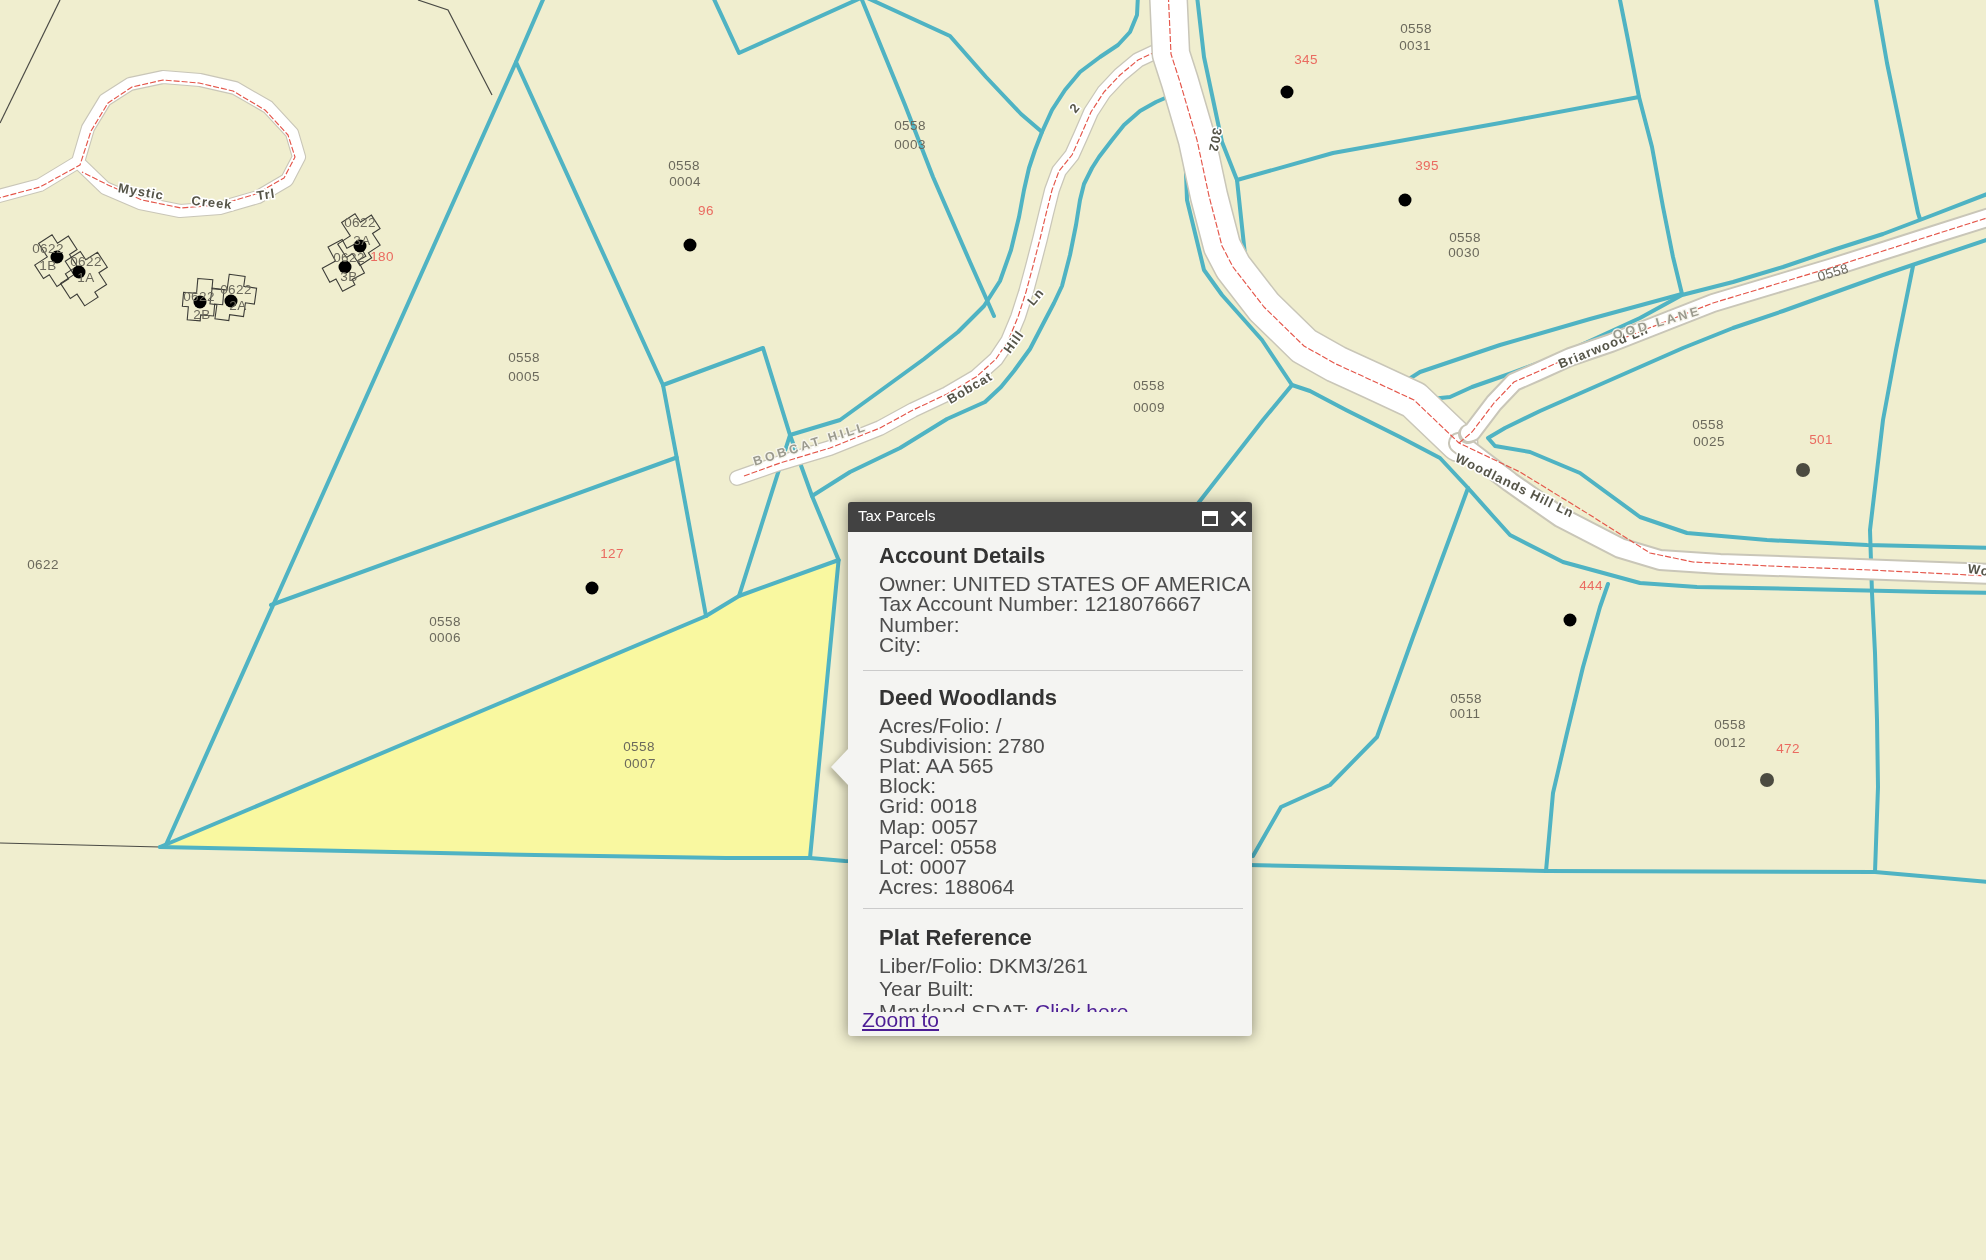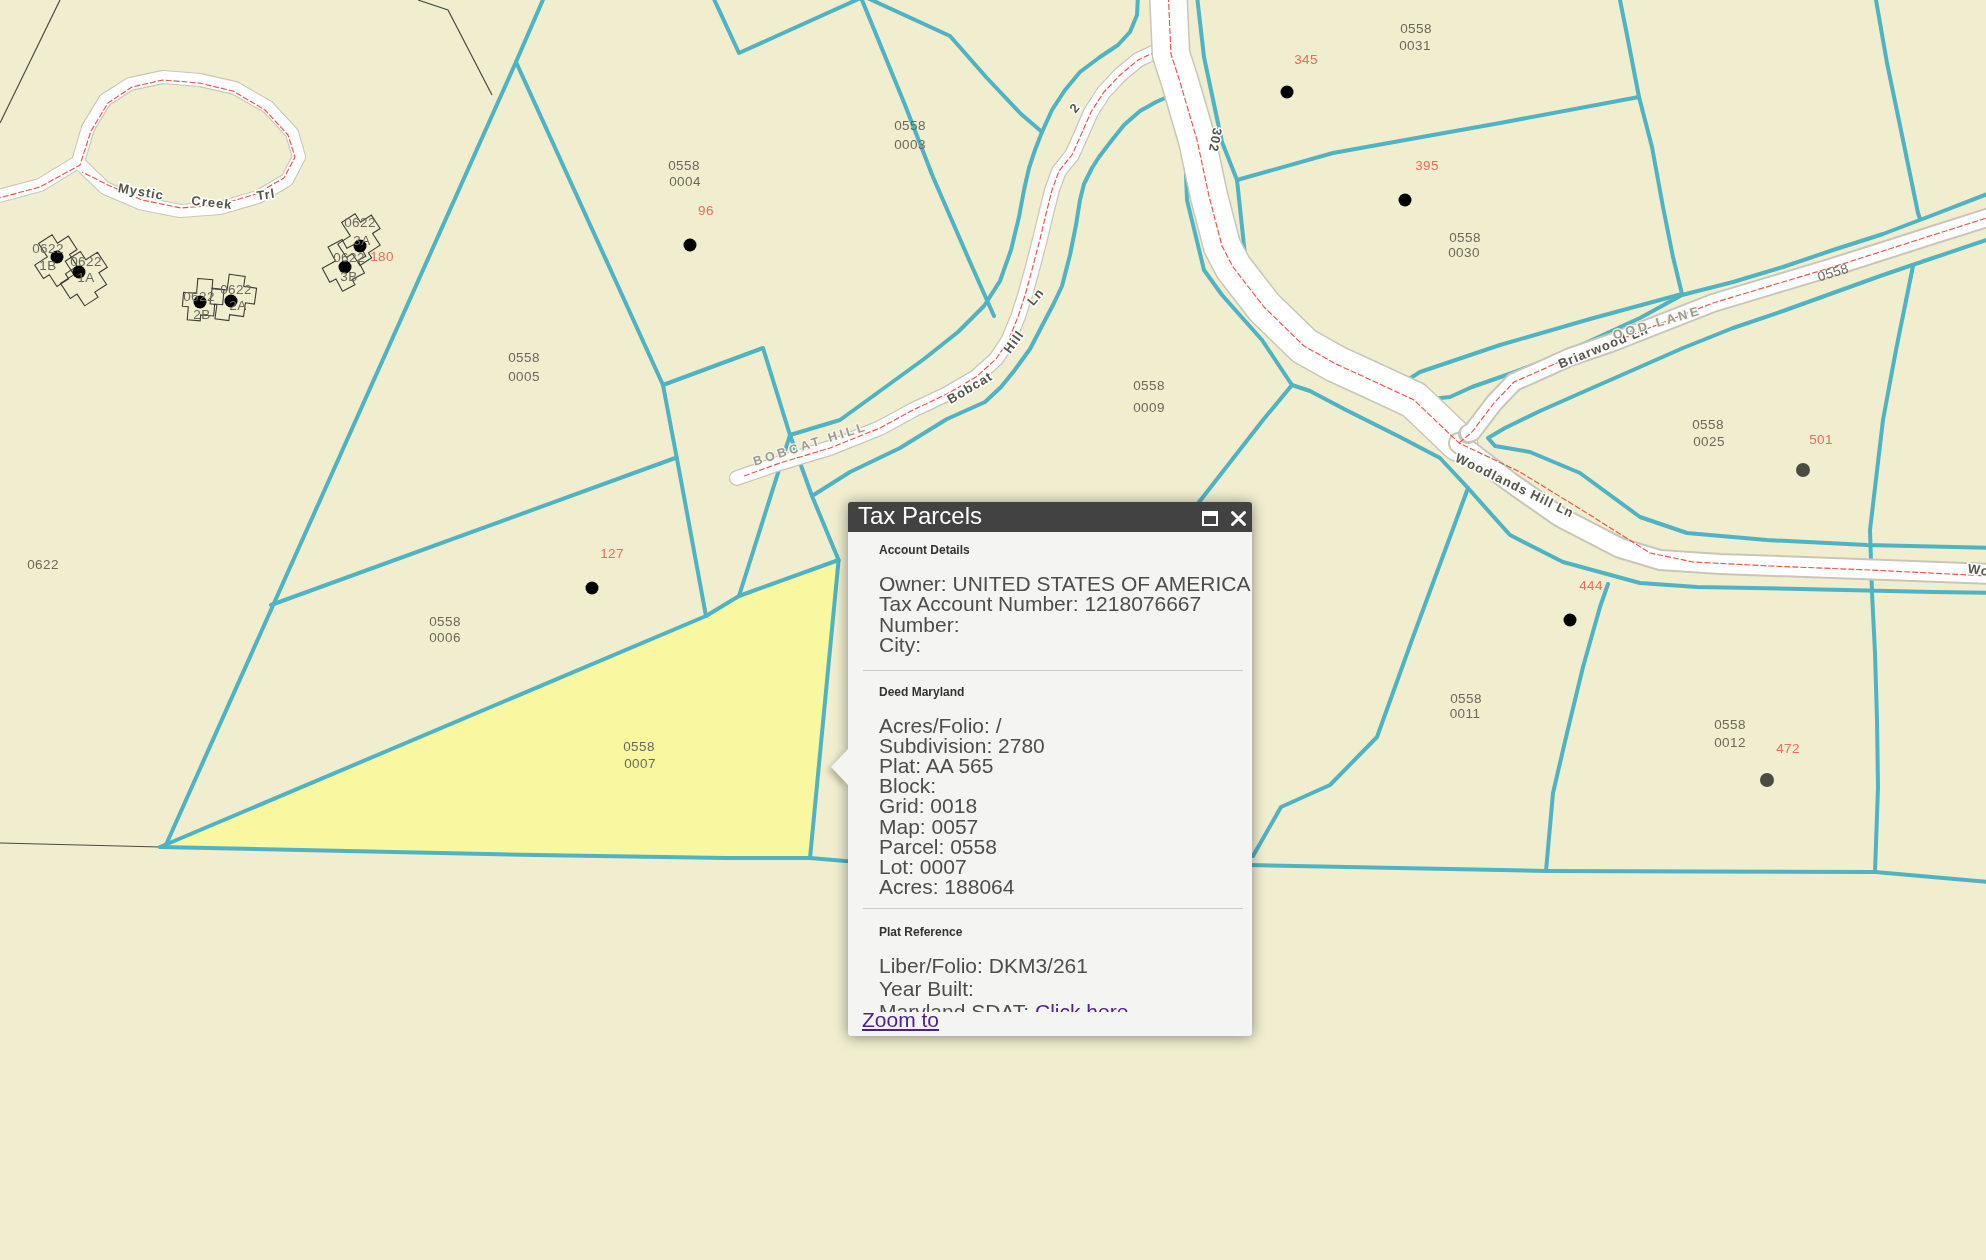--- a/index.html
+++ b/index.html
@@ -8,24 +8,24 @@
 .red{fill:#ea6b60;font-size:13.5px;font-family:"Liberation Sans",sans-serif;letter-spacing:.4px;}
 .rd{fill:#565549;font-size:13px;font-weight:bold;font-family:"Liberation Sans",sans-serif;letter-spacing:1px;stroke:#ffffff;stroke-width:3px;paint-order:stroke;}
 .rl{fill:#9b9a8e;font-size:12.5px;font-weight:bold;font-family:"Liberation Sans",sans-serif;letter-spacing:3.2px;stroke:#f6f5ec;stroke-width:2.5px;paint-order:stroke;}
 .teal{stroke:#4fb3c3;stroke-width:4;fill:none;stroke-linejoin:round;stroke-linecap:round;}
 .blk{stroke:#4a4a45;stroke-width:1.2;fill:none;}
 .casing{stroke:#c9c6b8;fill:none;stroke-linecap:round;stroke-linejoin:round;}
 .white{stroke:#ffffff;fill:none;stroke-linecap:round;stroke-linejoin:round;}
 .redline{stroke:#e4564a;stroke-width:1.15;fill:none;stroke-linejoin:round;stroke-dasharray:6 2;}
 .popup{position:absolute;left:848px;top:502px;width:404px;height:534px;border-radius:4px;box-shadow:0 1px 14px rgba(0,0,0,.45);}
 .phd{position:absolute;left:0;top:0;right:0;height:30px;background:#424242;border-radius:3px 3px 0 0;}
-.ptitle{position:absolute;left:10px;top:0;line-height:27px;color:#fff;font-size:24px;}
+.ptitle{position:absolute;left:10px;top:0;line-height:27px;color:#fff;font-size:15px;}
 .pbd{position:absolute;left:0;top:30px;right:0;bottom:0;background:#f4f4f2;border-radius:0 0 4px 4px;}
 .pline{position:absolute;left:31px;white-space:nowrap;font-size:21px;color:#4d4d4d;}
-.phead{position:absolute;left:31px;white-space:nowrap;font-size:12px;font-weight:bold;color:#333;}
+.phead{position:absolute;left:31px;white-space:nowrap;font-size:22px;font-weight:bold;color:#333;}
 .psep{position:absolute;left:15px;width:380px;height:1px;background:#cbcbcb;}
 .plink{color:#4c1d95;text-decoration:underline;}
 .tail{position:absolute;left:-17px;top:247px;width:0;height:0;border-right:17px solid #f4f4f2;border-top:18px solid transparent;border-bottom:18px solid transparent;filter:drop-shadow(-3px 3px 3px rgba(0,0,0,.25));}
 </style>
 </head>
 <body>
 <div id="wrap">
 <svg width="1986" height="1260" viewBox="0 0 1986 1260">
 
 <polygon points="160,847 706,616 739,596 838.6,560 810,858" fill="#f9f8a0" stroke="none"></polygon>
@@ -181,21 +181,21 @@
           <path d="M2.5,2.5 L14.5,14.5 M14.5,2.5 L2.5,14.5" stroke="#fff" stroke-width="3" stroke-linecap="round" fill="none"></path>
         </svg>
   </div>
   <div class="pbd"></div>
   <div class="phead" style="top:41px">Account Details</div>
   <div class="pline" style="top:70px">Owner: UNITED STATES OF AMERICA</div>
   <div class="pline" style="top:90.4px">Tax Account Number: 1218076667</div>
   <div class="pline" style="top:110.8px">Number:</div>
   <div class="pline" style="top:131.2px">City:</div>
   <div class="psep" style="top:168px"></div>
-  <div class="phead" style="top:183px">Deed Maryland</div>
+  <div class="phead" style="top:183px">Deed Woodlands</div>
   <div class="pline" style="top:211.5px">Acres/Folio: /</div>
   <div class="pline" style="top:231.7px">Subdivision: 2780</div>
   <div class="pline" style="top:251.9px">Plat: AA 565</div>
   <div class="pline" style="top:272.1px">Block:</div>
   <div class="pline" style="top:292.3px">Grid: 0018</div>
   <div class="pline" style="top:312.5px">Map: 0057</div>
   <div class="pline" style="top:332.7px">Parcel: 0558</div>
   <div class="pline" style="top:352.9px">Lot: 0007</div>
   <div class="pline" style="top:373.1px">Acres: 188064</div>
   <div class="psep" style="top:406px"></div>

